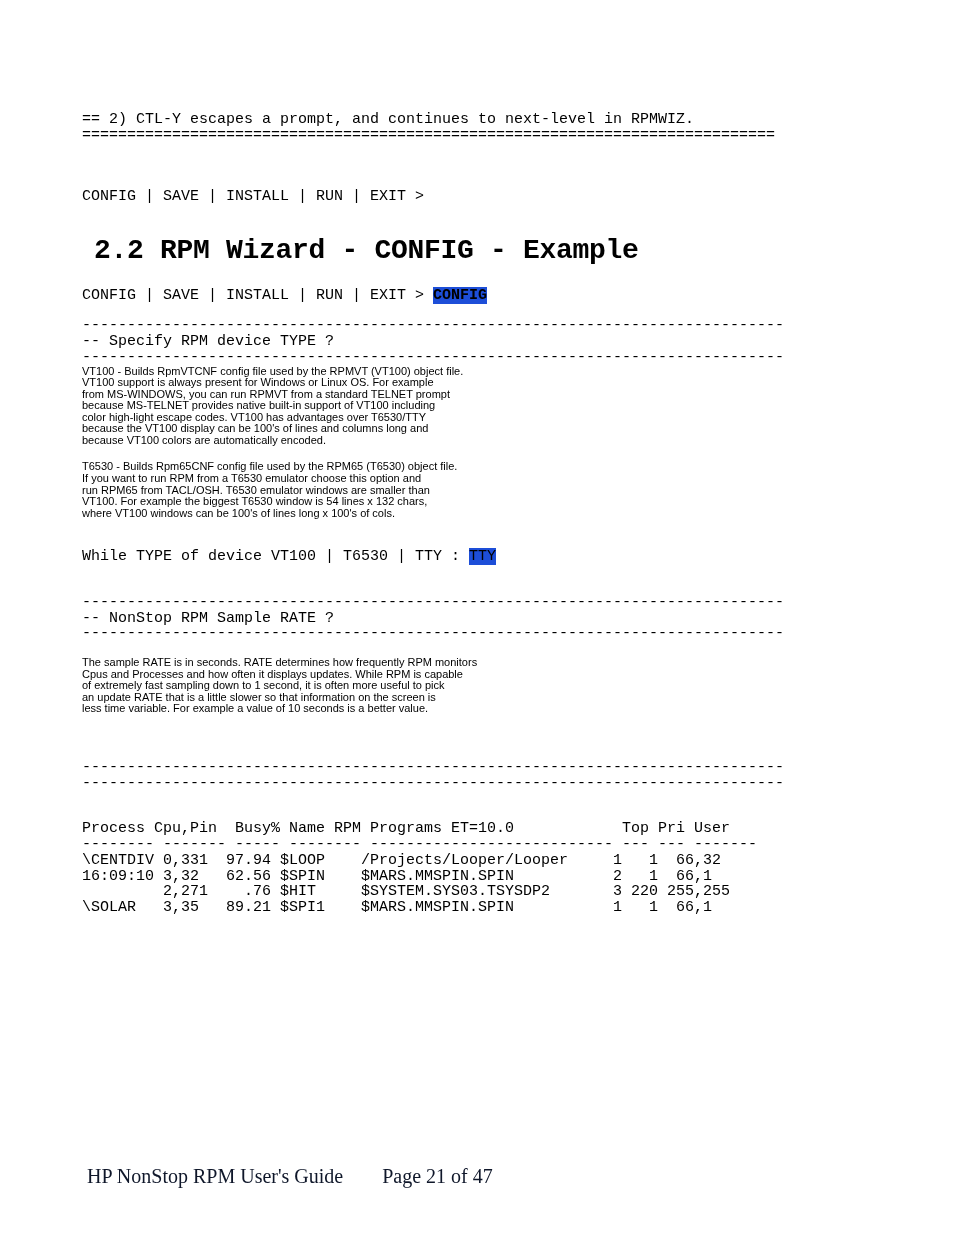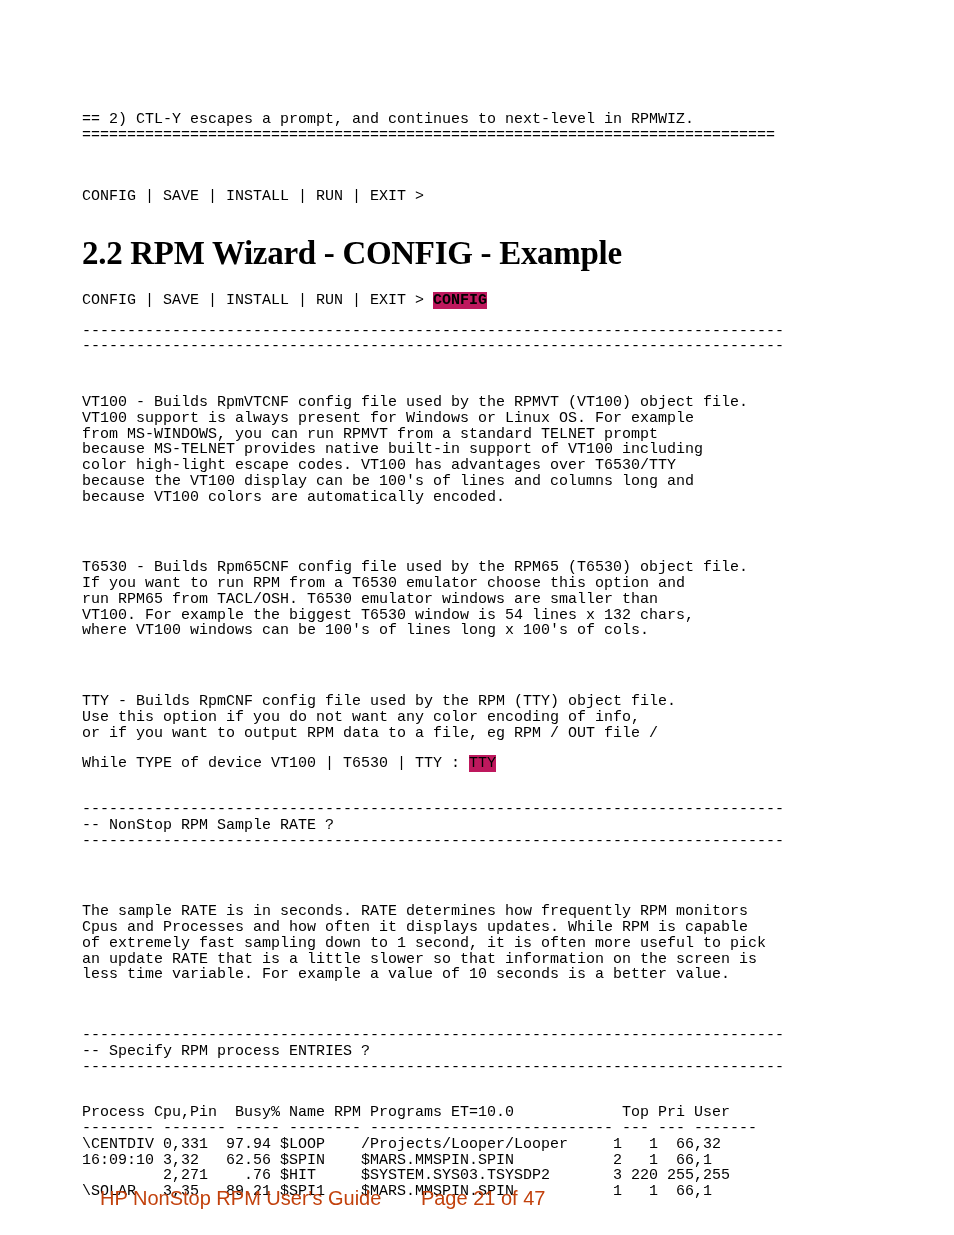--- a/index.html
+++ b/index.html
@@ -20,50 +20,49 @@
     line-height: 1.05;
     color: #000;
   }
   .mono {
     font-family: "Courier New", Courier, monospace;
     white-space: pre;
     font-size: 15px;
     line-height: 1.05;
   }
   .mono-wrap {
-    font-family: Liberation Mono, monospace;
+    font-family: Liberation Sans, sans-serif;
     white-space: pre-wrap;
-    font-size: 15px;
+    font-size: 11px;
     line-height: 1.05;
-    margin-top: 40px;
   }
   .mono-bold {
     font-family: "Courier New", Courier, monospace;
     font-weight: bold;
     font-size: 15px;
   }
   .hl {
-    background: #be185d;
+    background: #1d4ed8;
   }
   h1.section {
-    font-family: Liberation Serif, serif;
+    font-family: Liberation Mono, monospace;
     font-weight: bold;
-    font-size: 33px;
-    margin: 32px 0 22px 0;
+    font-size: 28px;
+    margin: 32px 0 22px 12px;
     letter-spacing: -0.3px;
   }
   .spacer-sm { height: 15px; }
   .spacer-md { height: 30px; }
   .footer {
     position: absolute;
-    left: 100px;
+    left: 87px;
     bottom: 48px;
-    font-family: Liberation Sans, sans-serif;
+    font-family: Liberation Serif, serif;
     font-size: 20px;
-    color: #c2410c;
+    color: #0f172a;
   }
   .footer .ftitle { margin-right: 34px; }
 </style>
 </head>
 <body>
 
 <div class="page">
 
   <div class="mono">== 2) CTL-Y escapes a prompt, and continues to next-level in RPMWIZ.</div>
   <div class="mono">=============================================================================</div>
@@ -73,60 +72,57 @@
 
   <div class="mono">CONFIG | SAVE | INSTALL | RUN | EXIT &gt;</div>
 
   <h1 class="section">2.2 RPM Wizard - CONFIG - Example</h1>
 
   <div class="mono"><span>CONFIG | SAVE | INSTALL | RUN | EXIT &gt; </span><span class="mono-bold hl">CONFIG</span></div>
 
   <div class="spacer-sm"></div>
 
   <div class="mono">------------------------------------------------------------------------------</div>
+  <div class="mono">-- Specify RPM device TYPE ?</div>
   <div class="mono">------------------------------------------------------------------------------</div>
 
   <div class="mono-wrap">VT100 - Builds RpmVTCNF config file used by the RPMVT (VT100) object file.
 VT100 support is always present for Windows or Linux OS. For example
 from MS-WINDOWS, you can run RPMVT from a standard TELNET prompt
 because MS-TELNET provides native built-in support of VT100 including
 color high-light escape codes. VT100 has advantages over T6530/TTY
 because the VT100 display can be 100's of lines and columns long and
 because VT100 colors are automatically encoded.</div>
   <div class="spacer-sm"></div>
   <div class="mono-wrap">T6530 - Builds Rpm65CNF config file used by the RPM65 (T6530) object file.
 If you want to run RPM from a T6530 emulator choose this option and
 run RPM65 from TACL/OSH. T6530 emulator windows are smaller than
 VT100. For example the biggest T6530 window is 54 lines x 132 chars,
 where VT100 windows can be 100's of lines long x 100's of cols.</div>
   <div class="spacer-sm"></div>
-  <div class="mono-wrap">TTY - Builds RpmCNF config file used by the RPM (TTY) object file.
-Use this option if you do not want any color encoding of info,
-or if you want to output RPM data to a file, eg RPM / OUT file /</div>
   <div class="spacer-sm"></div>
   <div class="mono"><span>While TYPE of device VT100 | T6530 | TTY : </span><span class="hl">TTY</span></div>
 
   <div class="spacer-md"></div>
 
   <div class="mono">------------------------------------------------------------------------------</div>
   <div class="mono">-- NonStop RPM Sample RATE ?</div>
   <div class="mono">------------------------------------------------------------------------------</div>
 
   <div class="spacer-sm"></div>
   <div class="mono-wrap">The sample RATE is in seconds. RATE determines how frequently RPM monitors
 Cpus and Processes and how often it displays updates. While RPM is capable
 of extremely fast sampling down to 1 second, it is often more useful to pick
 an update RATE that is a little slower so that information on the screen is
 less time variable. For example a value of 10 seconds is a better value.</div>
   <div class="spacer-sm"></div>
 
   <div class="spacer-md"></div>
 
   <div class="mono">------------------------------------------------------------------------------</div>
-  <div class="mono">-- Specify RPM process ENTRIES ?</div>
   <div class="mono">------------------------------------------------------------------------------</div>
 
   <div class="spacer-sm"></div>
   <div class="spacer-sm"></div>
   <div class="mono">Process Cpu,Pin  Busy% Name RPM Programs ET=10.0            Top Pri User
 -------- ------- ----- -------- --------------------------- --- --- -------
 \CENTDIV 0,331  97.94 $LOOP    /Projects/Looper/Looper     1   1  66,32
 16:09:10 3,32   62.56 $SPIN    $MARS.MMSPIN.SPIN           2   1  66,1
          2,271    .76 $HIT     $SYSTEM.SYS03.TSYSDP2       3 220 255,255
 \SOLAR   3,35   89.21 $SPI1    $MARS.MMSPIN.SPIN           1   1  66,1</div>

